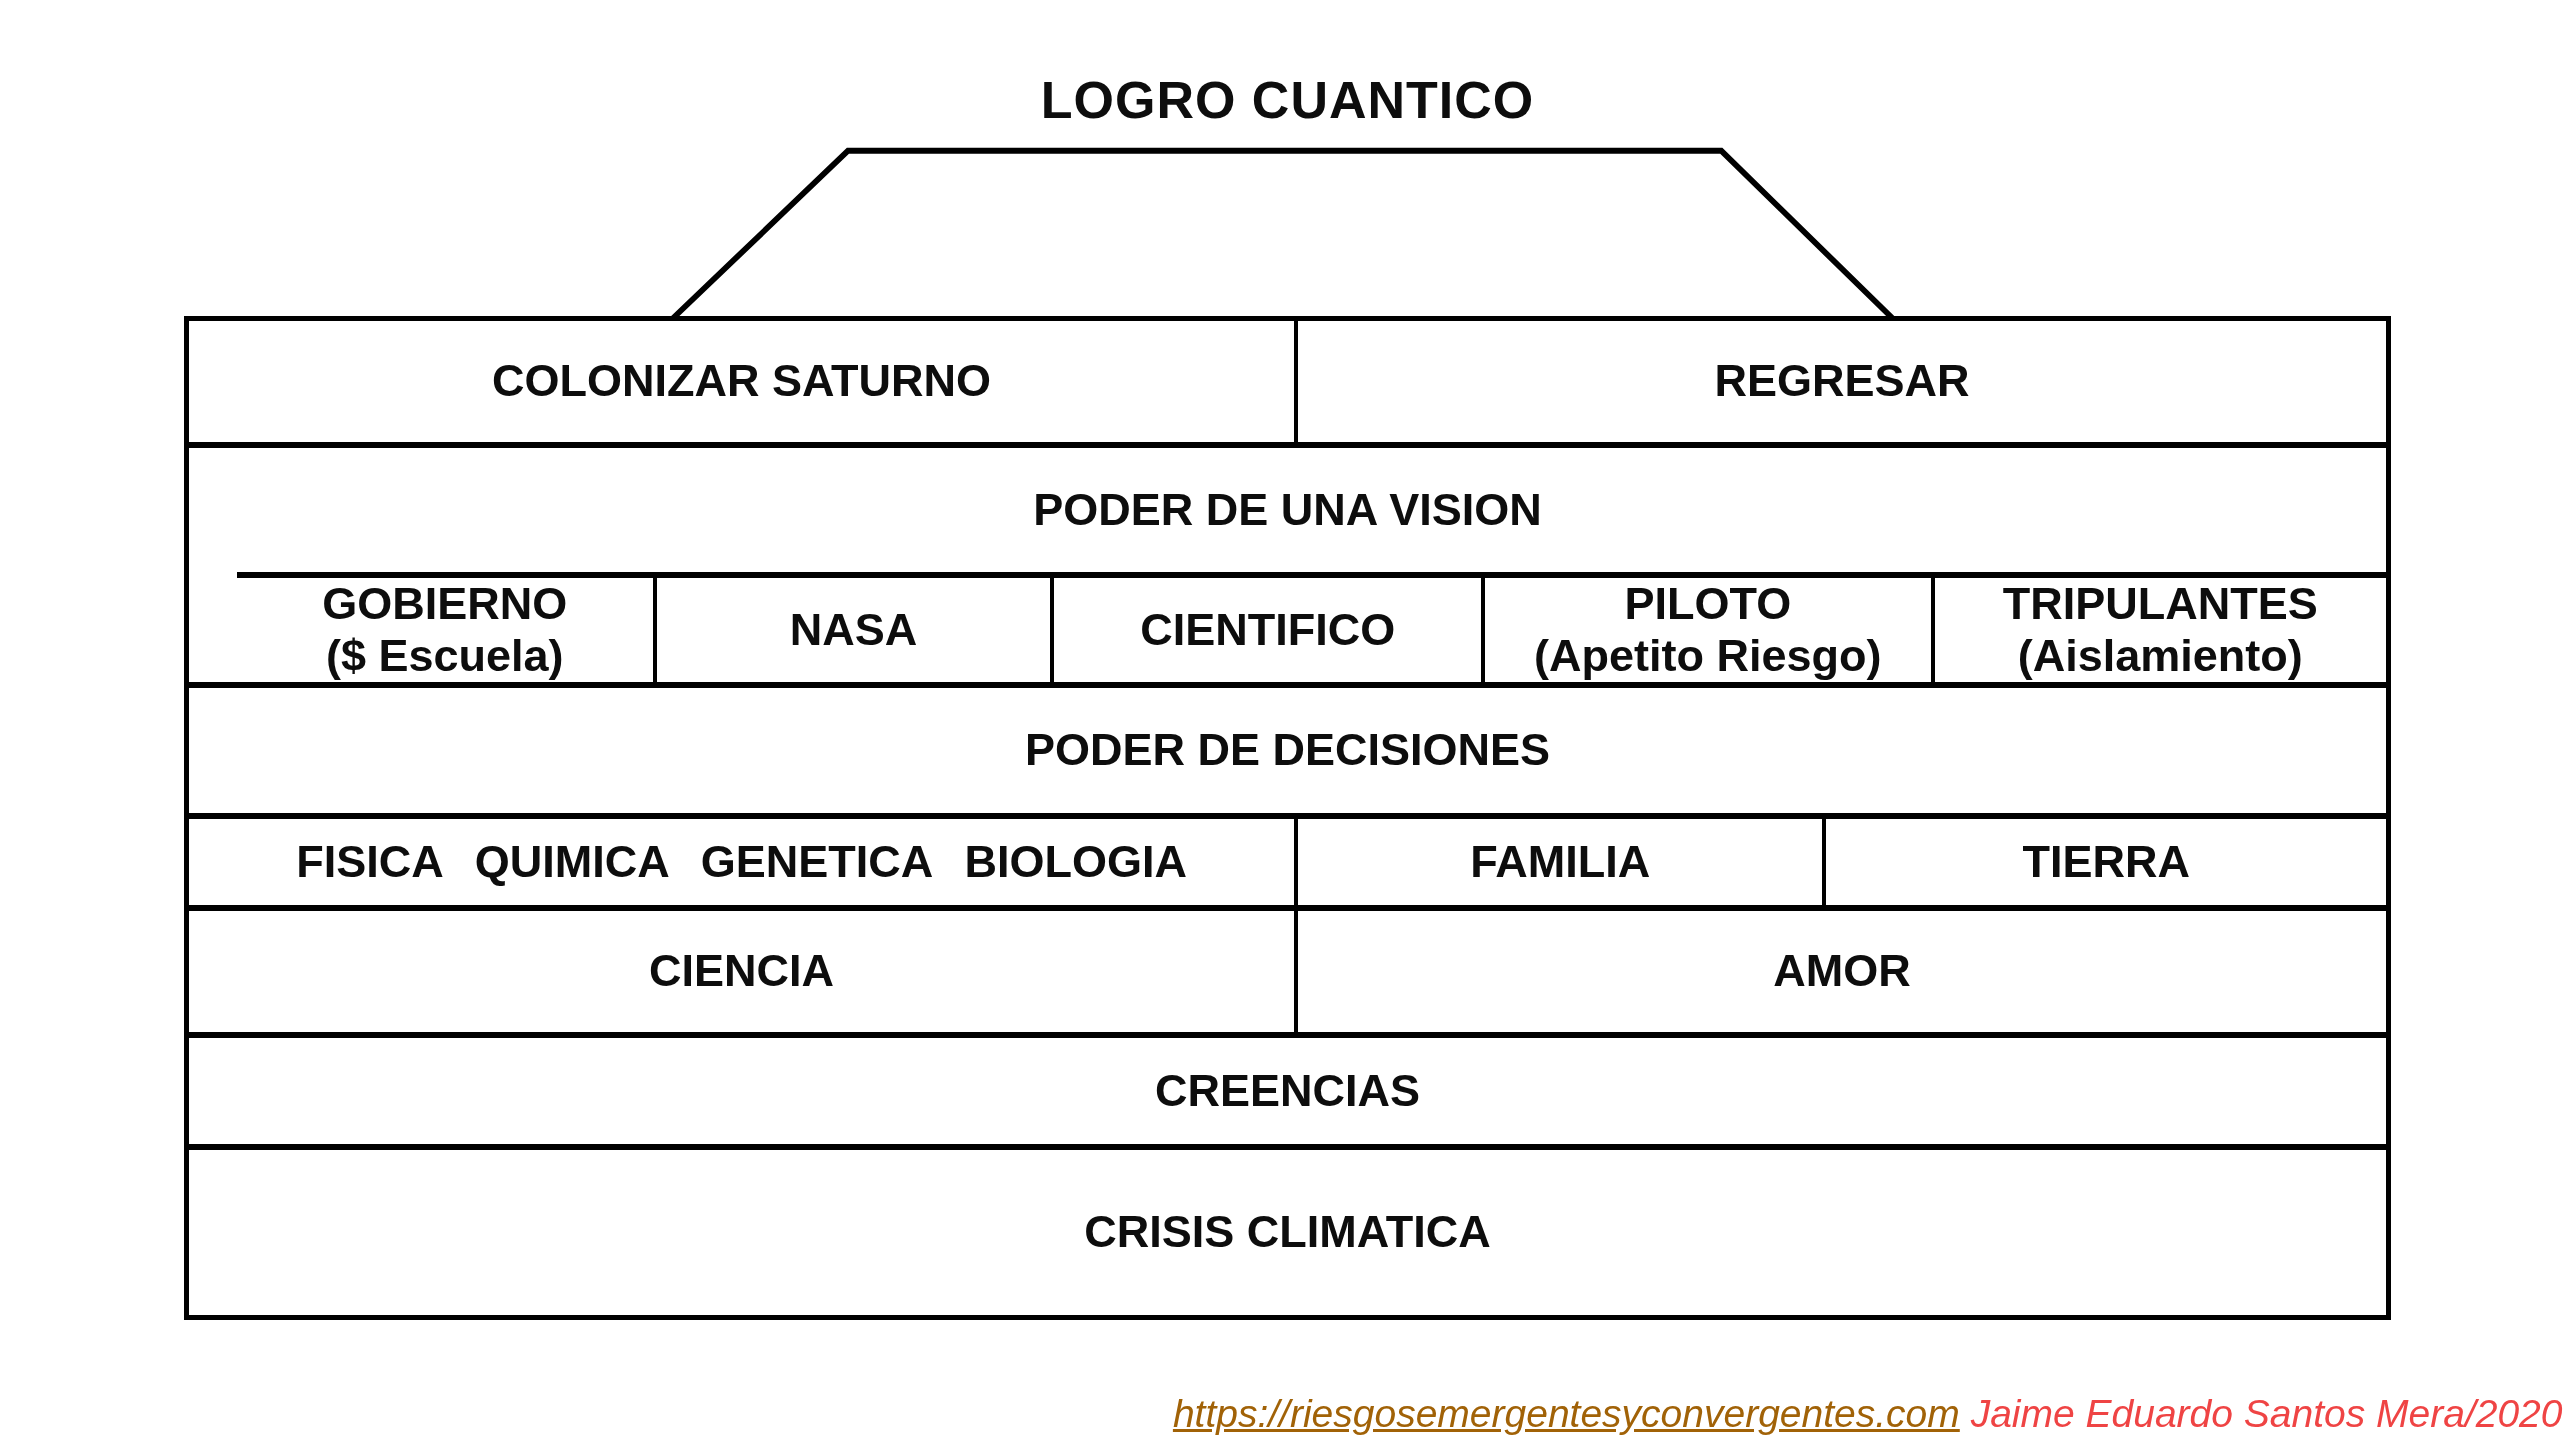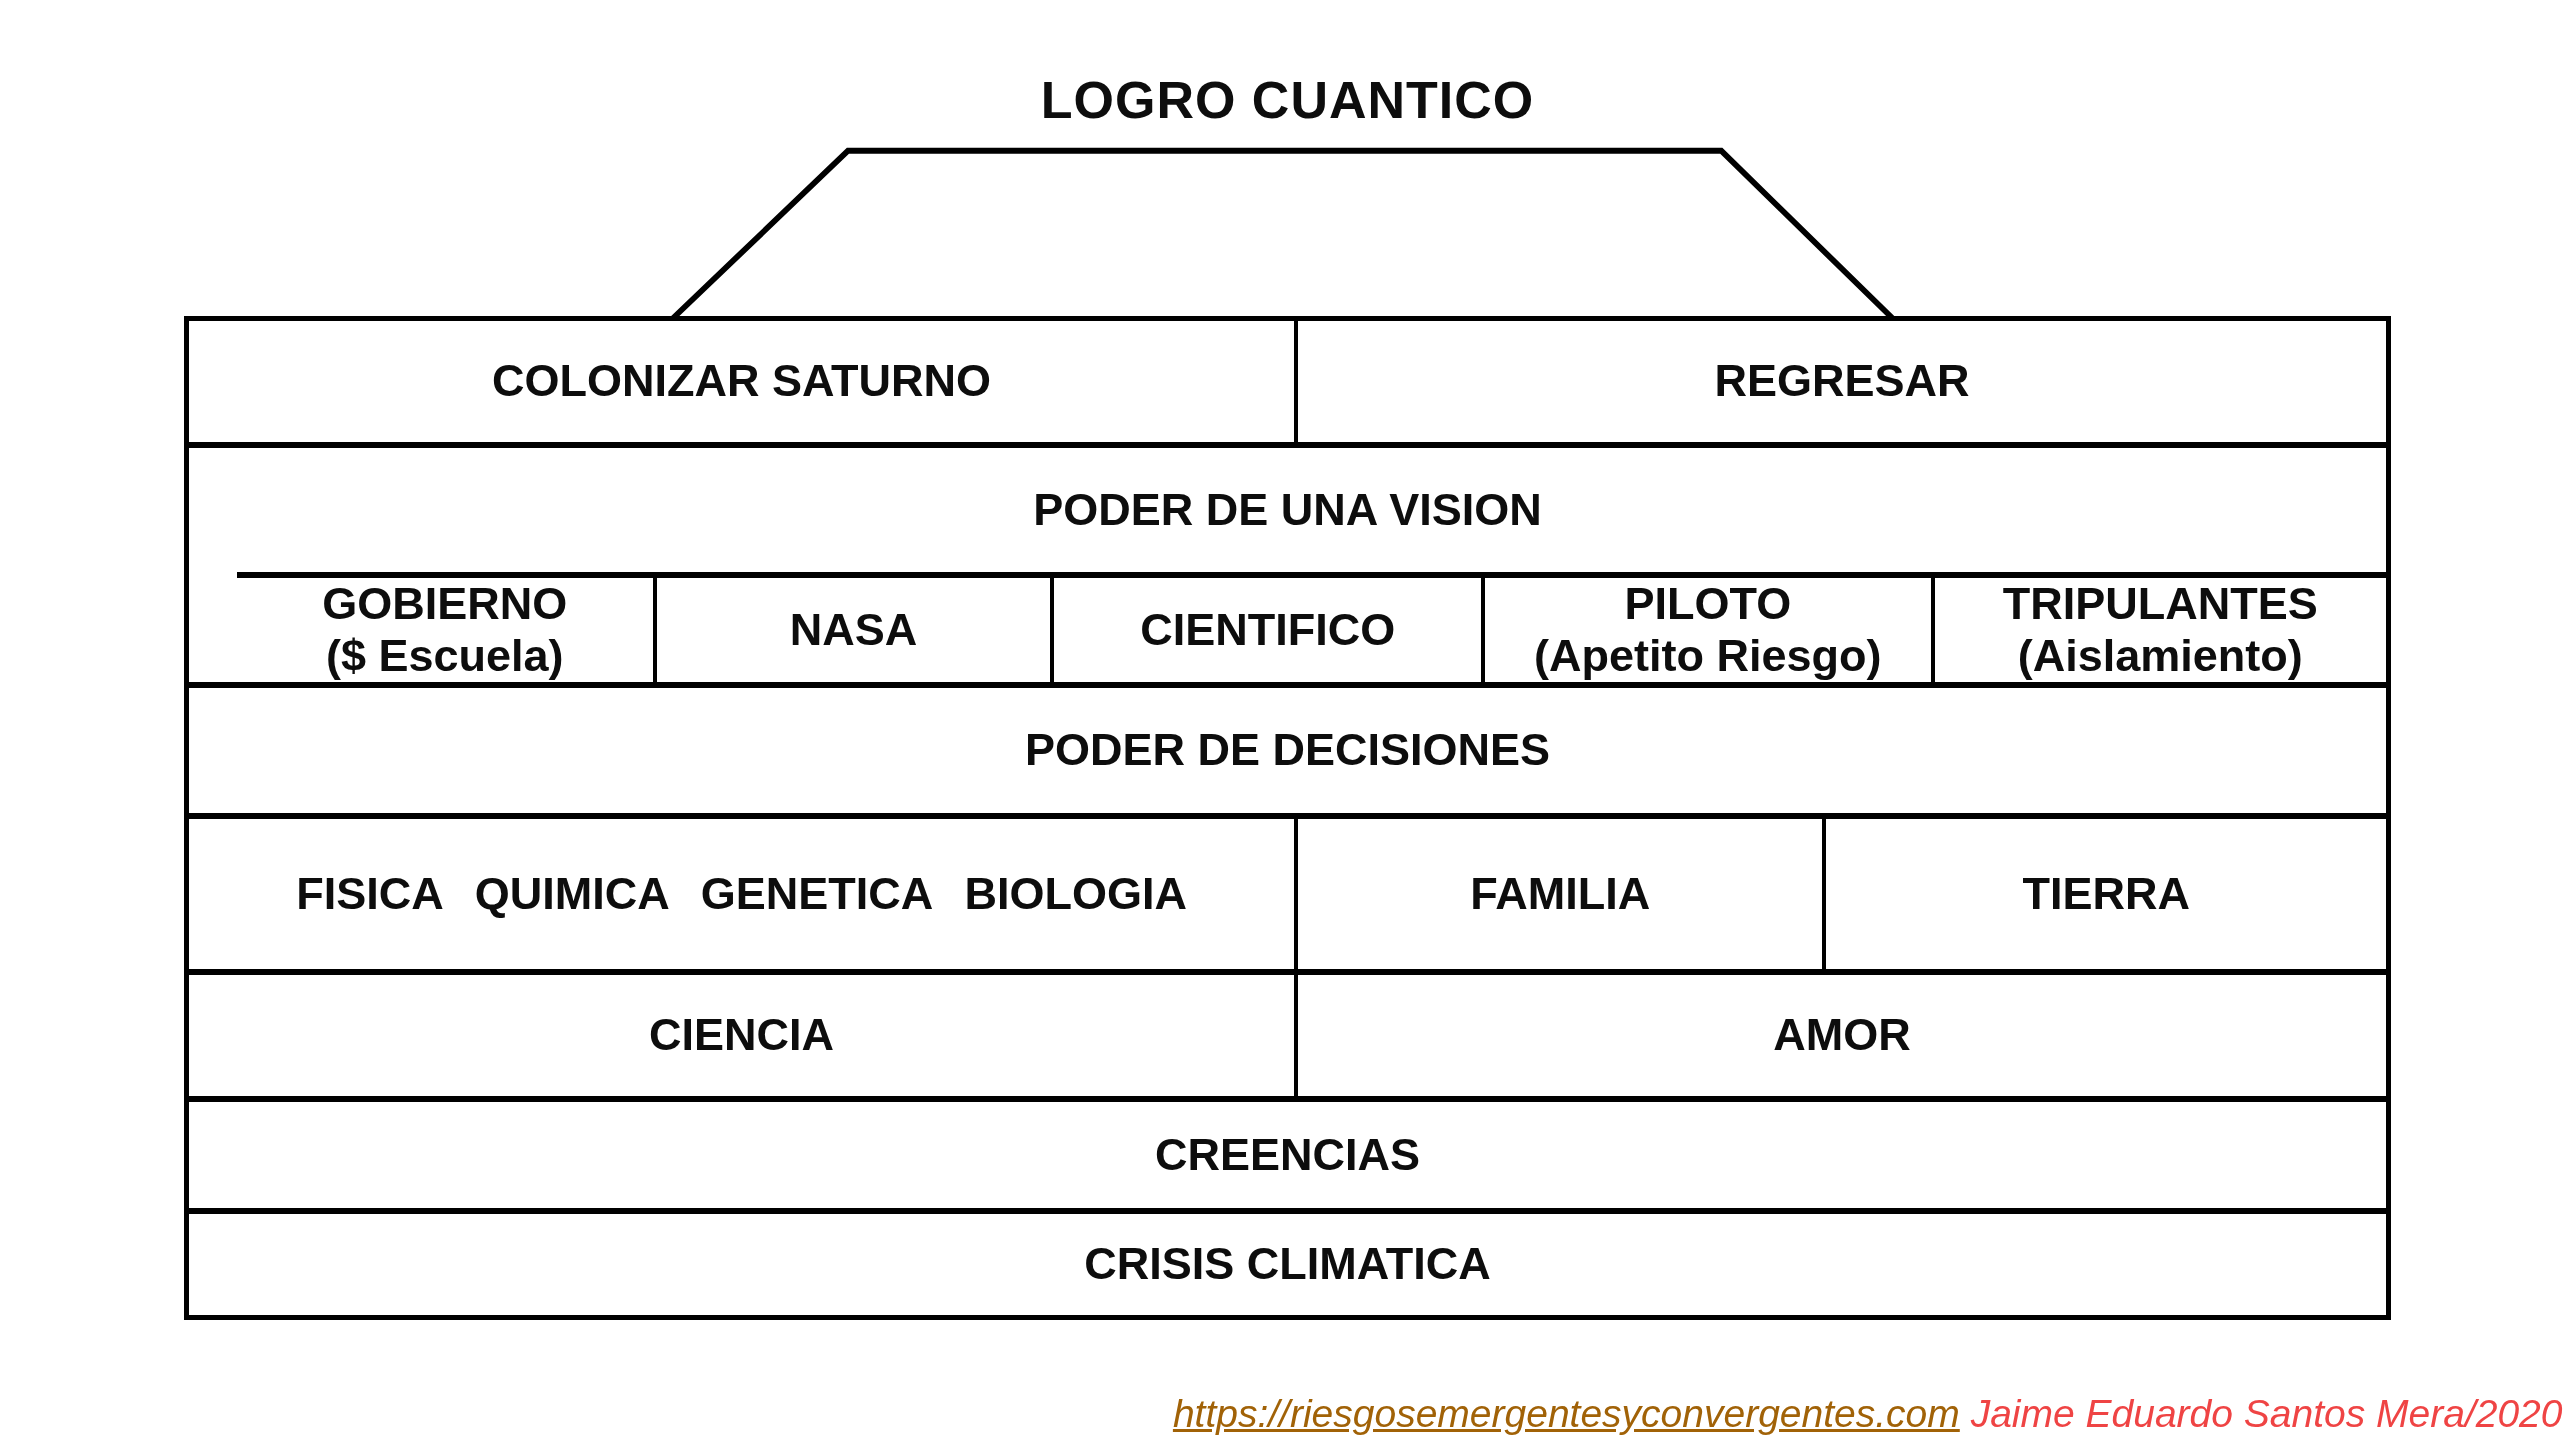--- a/index.html
+++ b/index.html
@@ -45,21 +45,21 @@
     text-align:center;
     font-size:45px;font-weight:bold;
     line-height:1.16;
     overflow:visible;
   }
   .pcell:first-child{border-left:none;}
   .r1{height:121px;}
   .r2{height:130px;}
   .r3{height:110px;margin-left:48px;}
   .r4{height:131px;}
-  .r5{height:156px;}
+  .r5{height:92px;}
   .r6{height:127px;}
   .r7{height:112px;}
   .r8{flex:1 1 auto;}
   .w503{width:50.3%;}
   .w497{width:49.7%;}
   .w100{width:100%;}
   .c3a{width:19.34%;} .c3b{width:18.51%;text-align:right;} .c3c{width:20.04%;} .c3d{width:20.92%;} .c3e{width:21.19%;}
   .c5b{width:24.05%;} .c5c{width:25.65%;}
   .wide-words{word-spacing:0.45em;}
   .footer{

